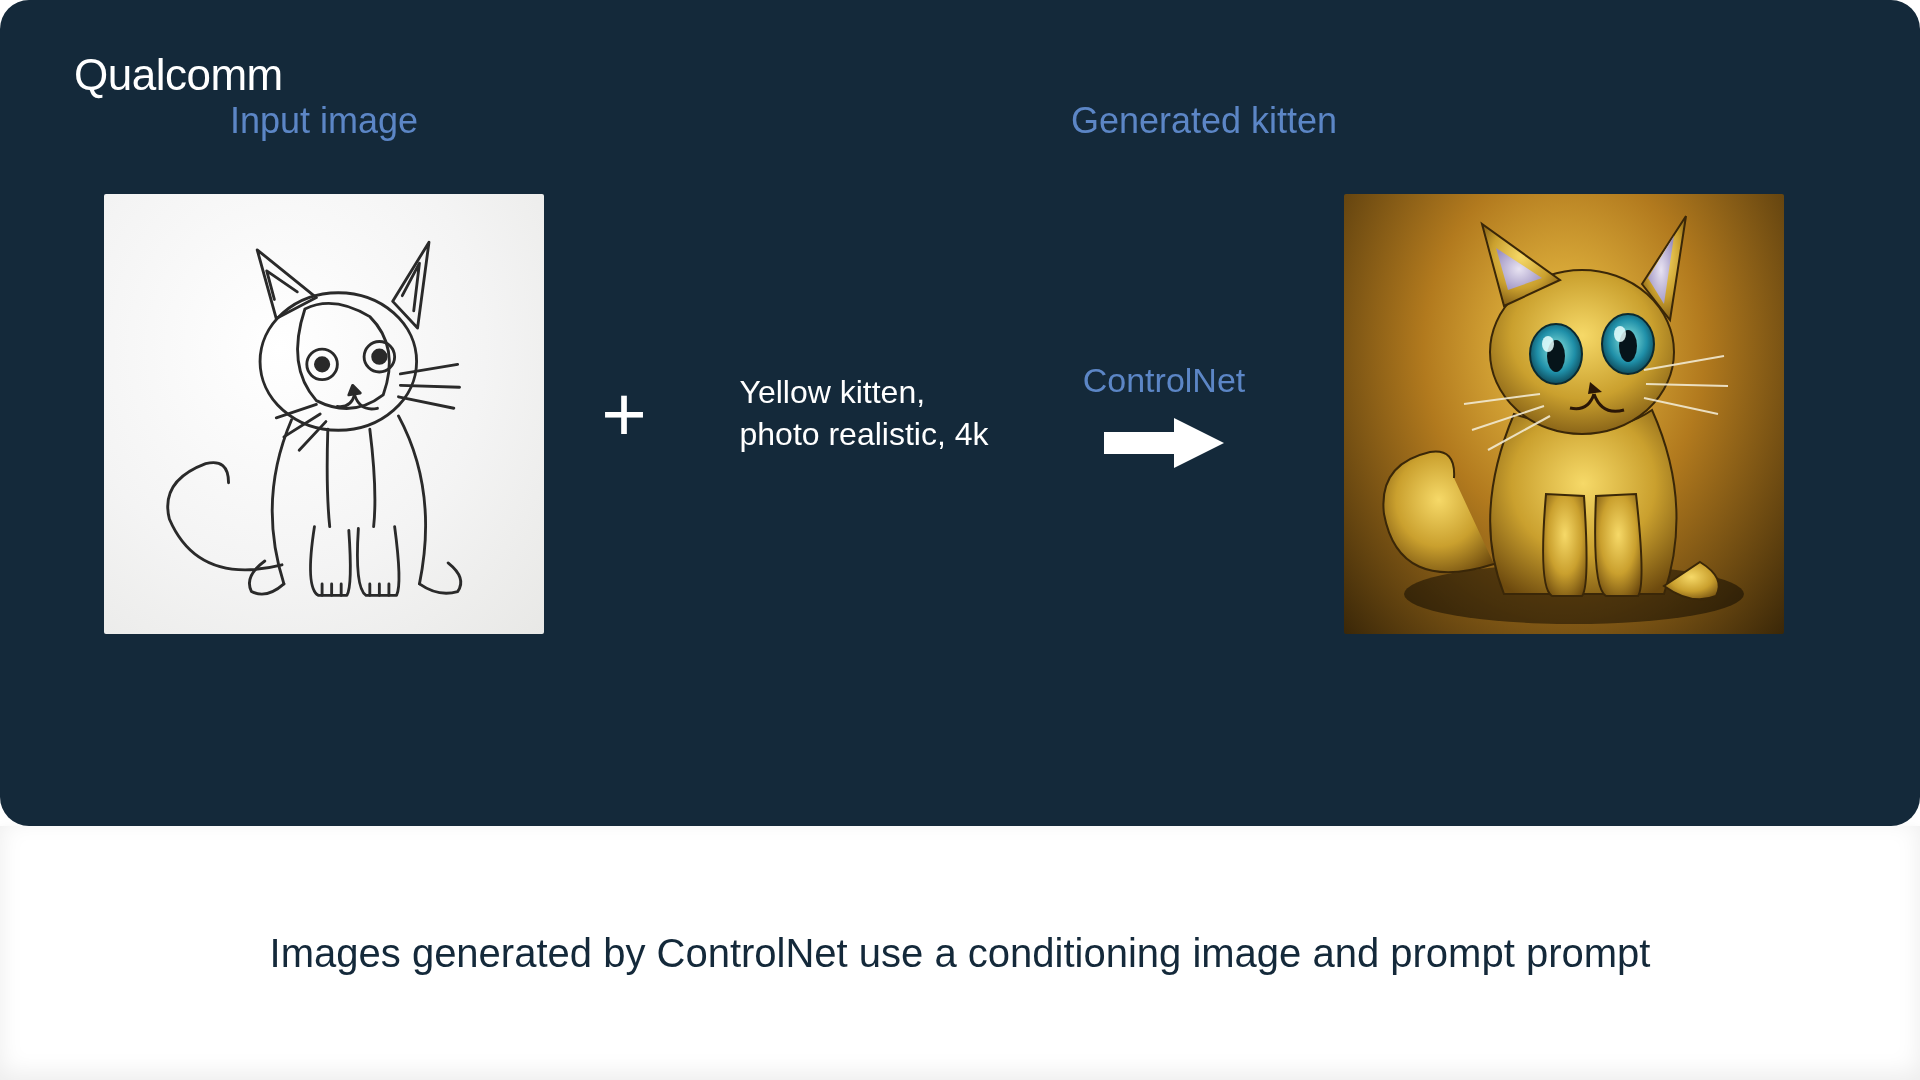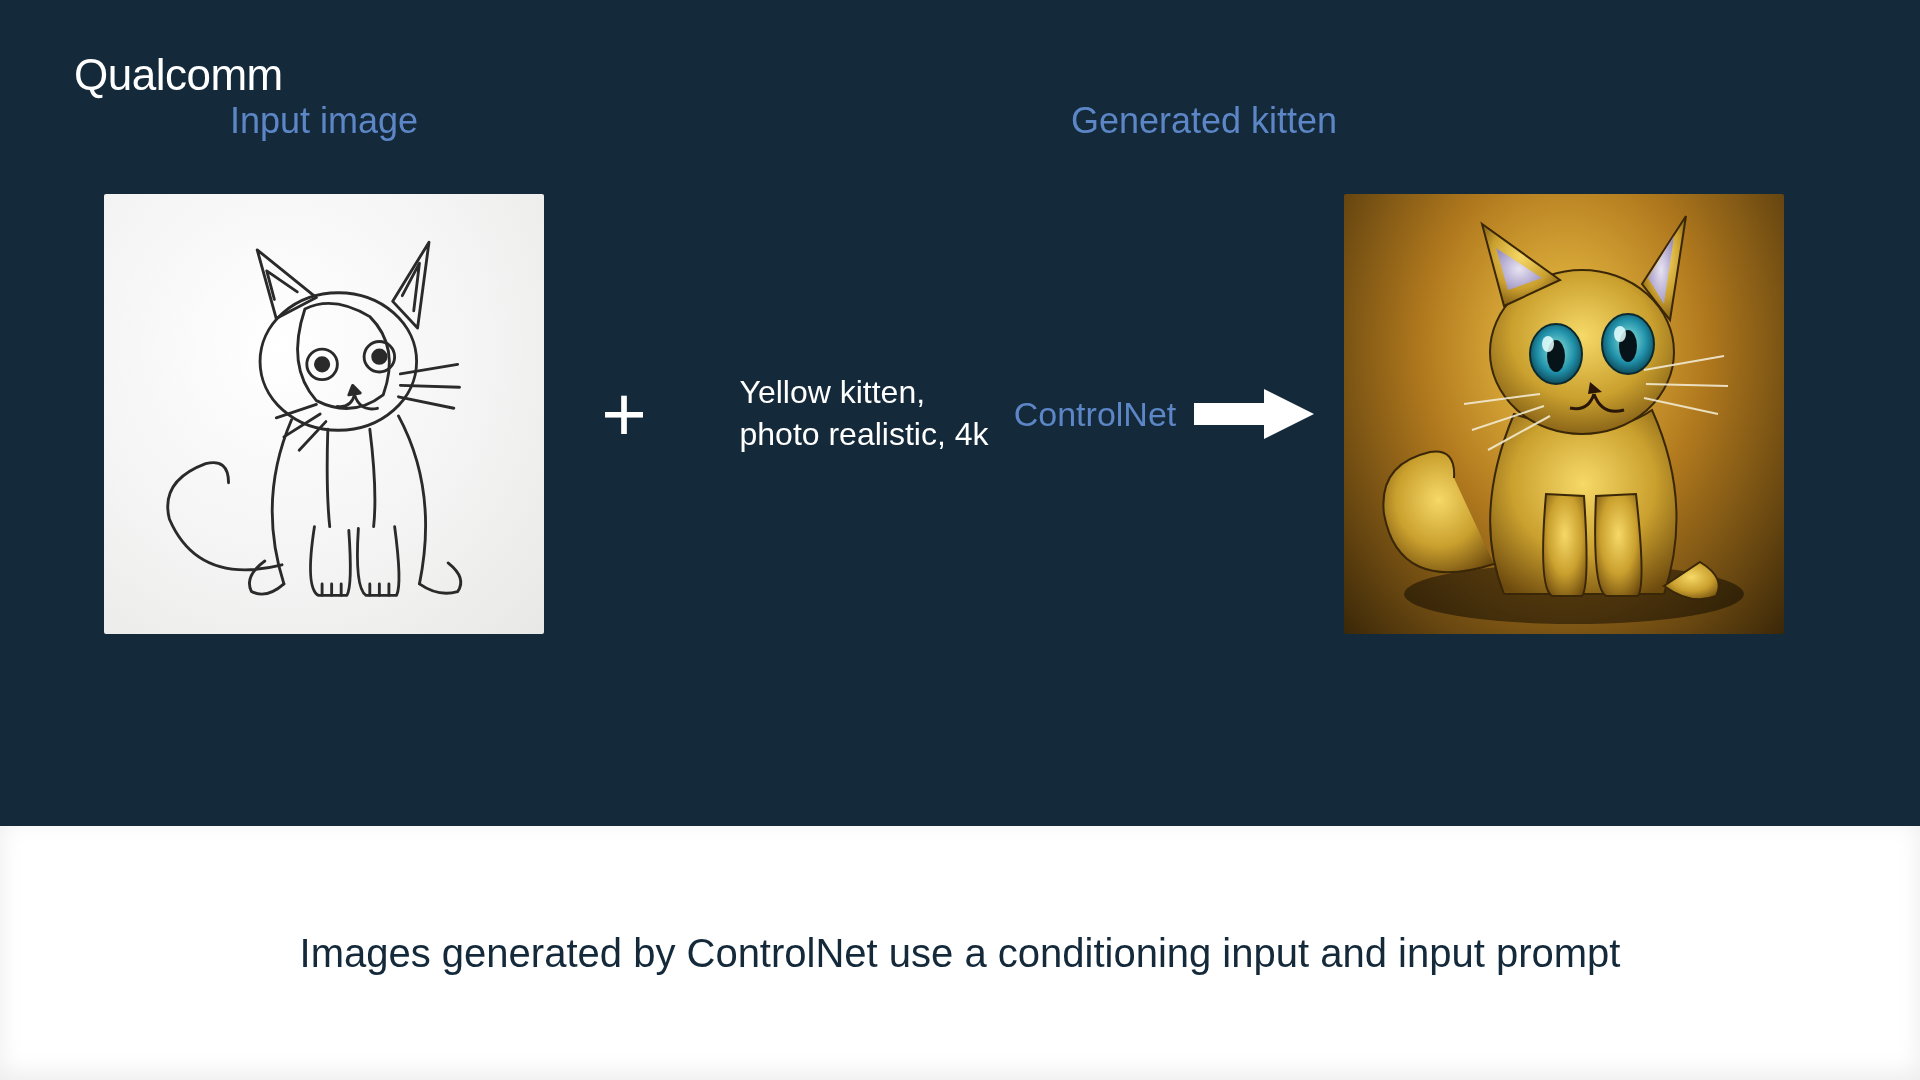--- a/index.html
+++ b/index.html
@@ -9,20 +9,21 @@
     font-family: -apple-system, BlinkMacSystemFont, "Segoe UI", Arial, sans-serif;
     background: #ffffff;
     overflow: hidden;
   }
   .slide-top {
     width: 100%;
     height: 826px;
     background: #14293a;
     position: relative;
     padding: 50px 74px 0 74px;
+    border-radius: 29px;
   }
   .logo {
     color: #ffffff;
     font-size: 44px;
     font-weight: 400;
     letter-spacing: -0.5px;
     display: flex;
     align-items: baseline;
     gap: 1px;
   }
@@ -75,21 +76,21 @@
   .prompt-text {
     color: #ffffff;
     font-size: 32px;
     font-weight: 400;
     text-align: left;
     line-height: 1.3;
     white-space: pre-line;
   }
   .arrow-col {
     display: flex;
-    flex-direction: row;
+    flex-direction: column;
     align-items: center;
     gap: 18px;
   }
   .arrow-label {
     color: #5c86c6;
     font-size: 34px;
     font-weight: 400;
   }
   .arrow {
     width: 120px;
@@ -275,14 +276,14 @@
             </g>
           </svg>
         </div>
       </div>
     </div>
 
   </div>
 </div>
 
 <div class="slide-bottom">
-  <div class="caption">Images generated by ControlNet use a conditioning input and input prompt</div>
+  <div class="caption">Images generated by ControlNet use a conditioning image and prompt prompt</div>
 </div>
 
 </body></html>

